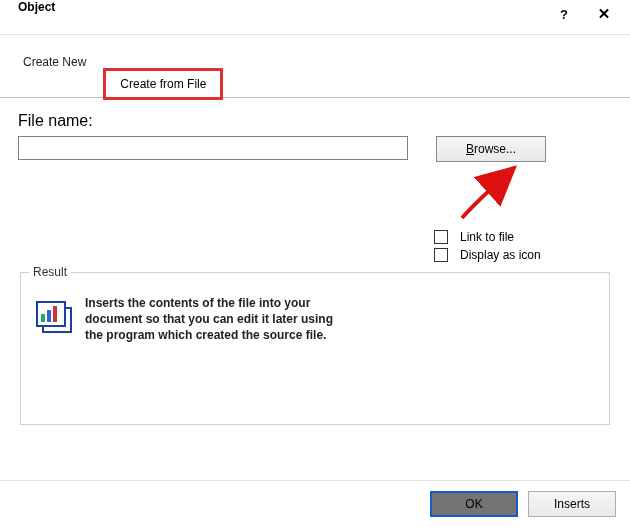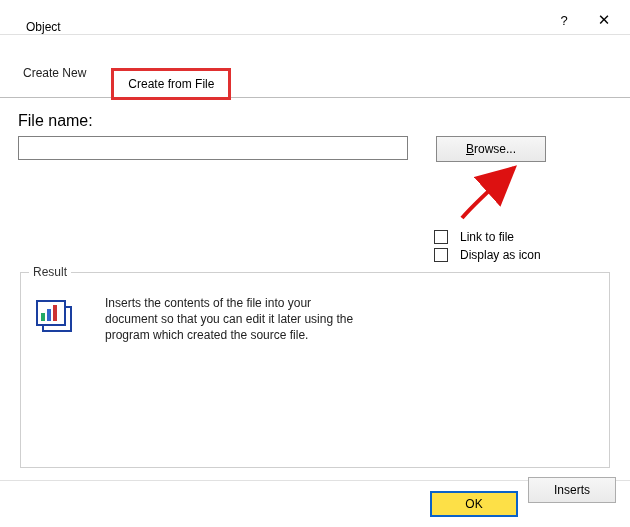--- a/index.html
+++ b/index.html
@@ -8,43 +8,44 @@
       font-size: 12px;
       background: #fff;
       width: 630px;
       height: 527px;
       overflow: hidden;
       color: #000;
     }
     .titlebar {
       height: 34px;
       display: flex;
-      align-items: flex-end;
-      padding: 0 6px 0 26px;
-      background: #fff;
+      align-items: flex-start;
+      padding: 0 6px 0 18px;
+      background: #fff;
+      font-weight: bold;
     }
     .titlebar .title { flex: 0 0 auto; font-size: 12px; }
     .titlebar .spacer { flex: 1; }
     .titlebar .help-btn {
       width: 40px; height: 28px;
       display: flex; align-items: center; justify-content: center;
       font-size: 13px;
     }
     .titlebar .close-btn {
       width: 40px; height: 28px;
       display: flex; align-items: center; justify-content: center;
       font-size: 15px;
     }
     .divider-top { height: 1px; background: #e1e1e1; }
 
     .tabs-row {
       display: flex;
-      align-items: center;
+      align-items: flex-start;
       padding: 12px 8px 0 8px;
-      gap: 12px;
+      gap: 4px;
       border-bottom: 1px solid #bdbdbd;
       position: relative;
     }
     .tab {
       padding: 6px 14px 7px 14px;
       font-size: 12px;
       border: 1px solid transparent;
       border-bottom: none;
       color: #000;
       position: relative;
@@ -91,50 +92,49 @@
       border: 1px solid #333;
       background: #fff;
       display: inline-block;
     }
 
     .result-field {
       border: 1px solid #cfcfcf;
       margin: 10px 2px 0 2px;
       padding: 16px 12px 12px 12px;
       position: relative;
-      height: 196px;
+      height: 153px;
     }
     .result-legend {
       position: absolute;
       top: -8px; left: 8px;
       background: #fff;
       padding: 0 4px;
       font-size: 12px;
       color: #333;
     }
-    .result-inner { display: flex; gap: 24px; align-items: center; padding-top: 6px; }
+    .result-inner { display: flex; gap: 4px; align-items: flex-end; padding-top: 6px; font-weight: bold; }
     .result-icon { width: 48px; height: 48px; flex: 0 0 48px; }
     .result-text { font-size: 12px; line-height: 1.35; color: #222; max-width: 260px; }
 
     .footer {
       position: absolute;
       bottom: 10px; right: 14px;
       display: flex; gap: 10px;
     }
     .dlg-btn {
       width: 88px; height: 26px;
       font-size: 12px;
       font-family: inherit;
       border: 1px solid #adadad;
       background: linear-gradient(#f6f6f6, #eaeaea);
     }
     .dlg-btn.primary {
       border: 2px solid #0a62c9;
-      background: #fde047;
-      margin-top: 14px;
+      background: #737373;
     }
     .footer-divider {
       position: absolute;
       left: 0; right: 0; bottom: 46px;
       height: 1px; background: #e1e1e1;
     }
   </style>
 </head>
 <body>
 

